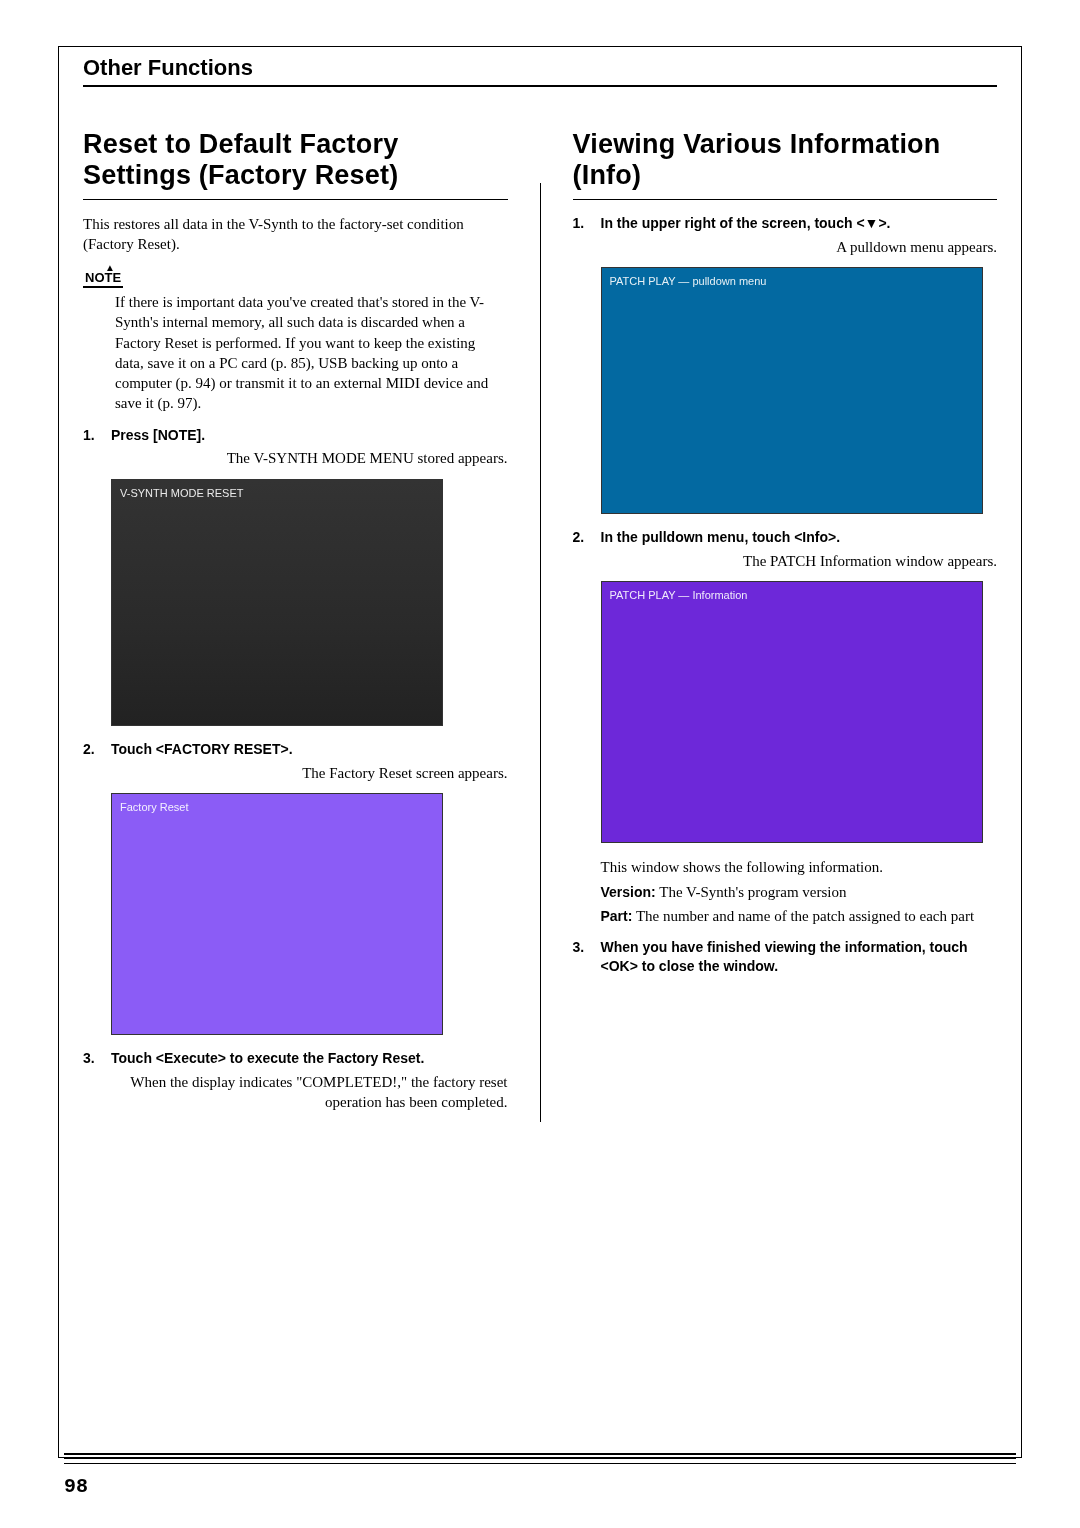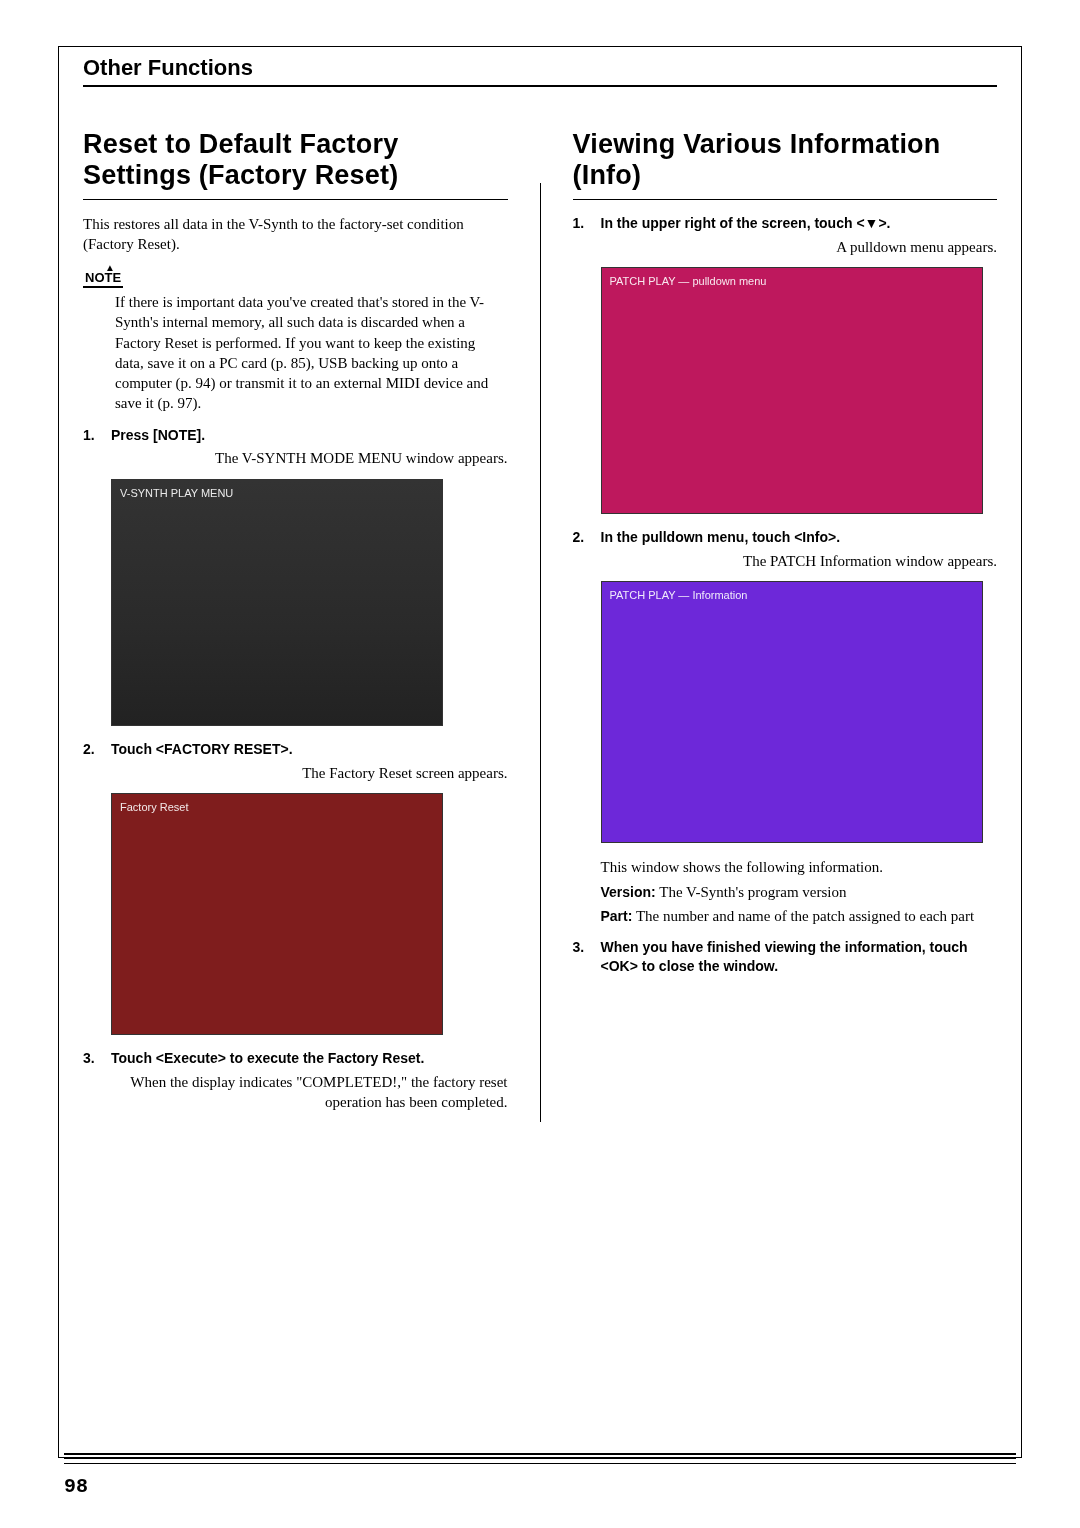--- a/index.html
+++ b/index.html
@@ -91,22 +91,22 @@
   }
   .step-num { min-width: 20px; }
   .step-body { margin: 4px 0 0 28px; font-size: 15px; text-align: right; }
   .img-placeholder {
     display: block;
     margin: 10px 0 14px 28px;
     background: #555;
     position: relative;
   }
   .img-placeholder.main1 { width: 330px; height: 245px; background: linear-gradient(#333 0%, #2a2a2a 60%, #222 100%); border: 1px solid #333; }
-  .img-placeholder.main2 { width: 330px; height: 240px; background: #7f1d1d; border: 1px solid #333; }
-  .img-placeholder.main3 { width: 380px; height: 245px; background: #be185d; border: 1px solid #333; }
+  .img-placeholder.main2 { width: 330px; height: 240px; background: #8b5cf6; border: 1px solid #333; }
+  .img-placeholder.main3 { width: 380px; height: 245px; background: #0369a1; border: 1px solid #333; }
   .img-placeholder.main4 { width: 380px; height: 260px; background: #6d28d9; border: 1px solid #333; }
   .img-placeholder .ph-label {
     position: absolute;
     top: 6px; left: 8px;
     color: #fff;
     font-family: Helvetica, Arial, sans-serif;
     font-size: 11px;
     opacity: 0.9;
   }
   .tight-para { margin: 0 0 4px 28px; }
@@ -155,25 +155,25 @@
             <span class="note-hat">▲</span>
             <span>NOTE</span>
           </div>
           <p class="body-p indent-block">If there is important data you've created that's stored in the V-Synth's internal memory, all such data is discarded when a Factory Reset is performed. If you want to keep the existing data, save it on a PC card (p. 85), USB backing up onto a computer (p. 94) or transmit it to an external MIDI device and save it (p. 97).</p>
 
           <div class="step">
             <div class="step-line">
               <span class="step-num">1.</span>
               <span>Press [NOTE].</span>
             </div>
-            <div class="step-body">The V-SYNTH MODE MENU window appears.</div>
+            <div class="step-body">The V-SYNTH MODE MENU stored appears.</div>
           </div>
 
           <div class="img-placeholder main1">
-            <span class="ph-label">V-SYNTH PLAY MENU</span>
+            <span class="ph-label">V-SYNTH MODE RESET</span>
           </div>
 
           <div class="step">
             <div class="step-line">
               <span class="step-num">2.</span>
               <span>Touch &lt;FACTORY RESET&gt;.</span>
             </div>
             <div class="step-body">The Factory Reset screen appears.</div>
           </div>
 

